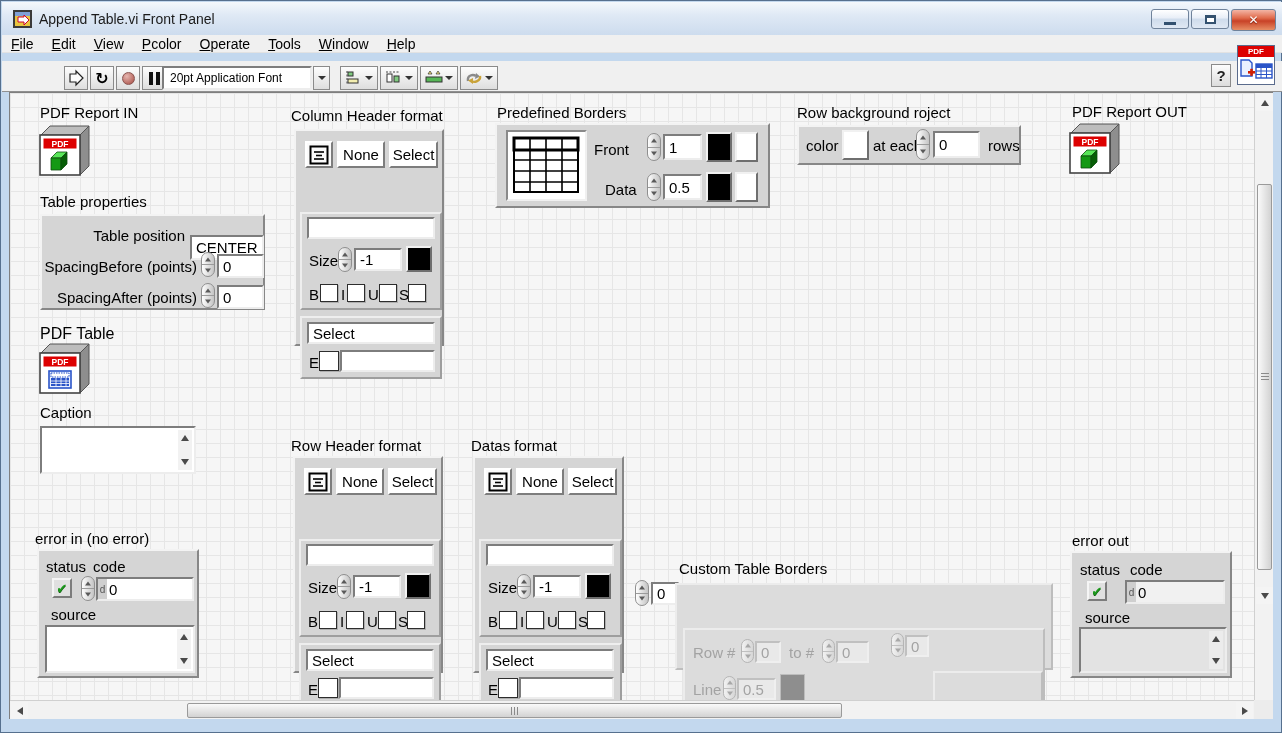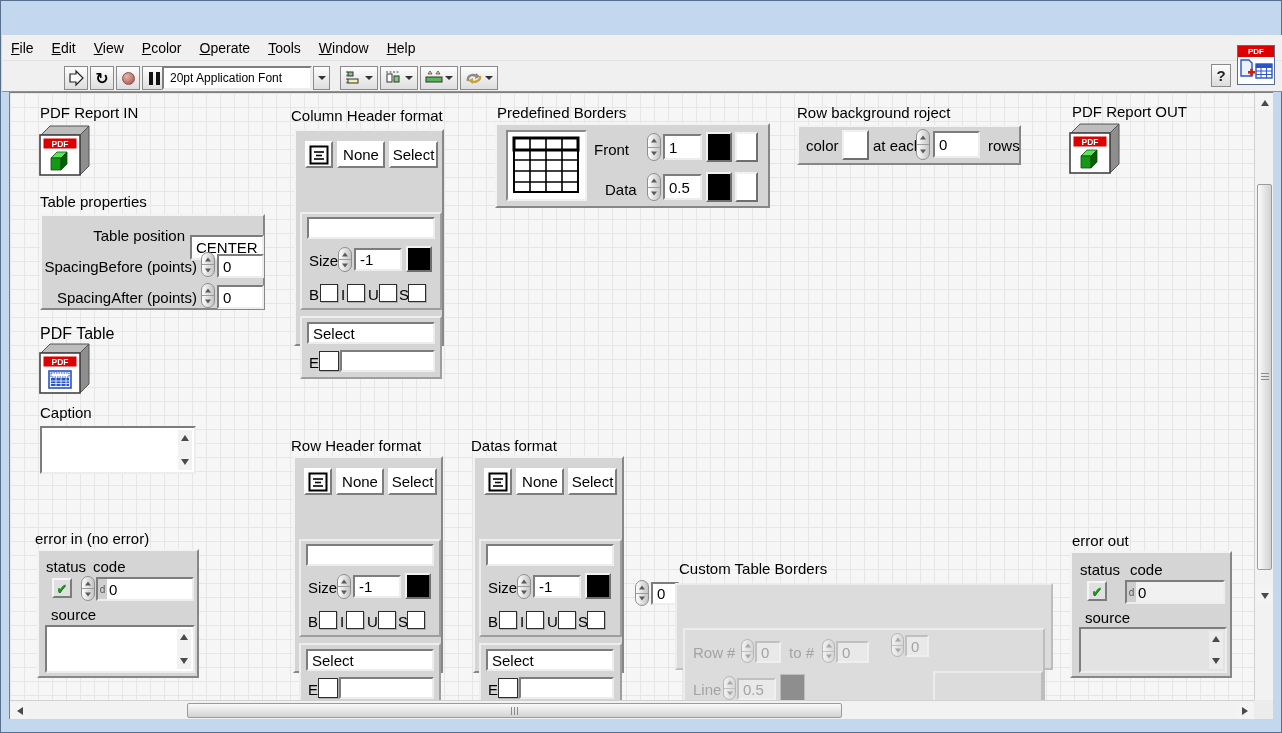--- a/index.html
+++ b/index.html
@@ -18,21 +18,21 @@
   .winbtns { position:absolute; right:6px; top:7px; display:flex; gap:2px; }
   .winbtn { width:38px; height:20px; border:1px solid #70839b; border-radius:3px;
     background:linear-gradient(#ffffff,#e8eef7 45%,#cfdcec 50%,#e0e9f4);
     display:flex; align-items:center; justify-content:center; }
   .winbtn.close { width:45px; height:22px;
     background:linear-gradient(#f3b5a5,#e06b4c 40%,#c84227 55%,#e78d64);
     color:#fff; font-size:12px; font-weight:bold; text-shadow:0 1px 1px #7c1f0c; }
   .glyph-min { width:12px; height:3px; background:#33516f; margin-top:9px; }
   .glyph-max { width:11px; height:9px; border:2px solid #33516f; border-top-width:3px; background:#fff; }
 
-  .menubar { left:1px; top:34px; width:1280px; height:26px; background:#f0f0f0;
+  .menubar { left:1px; top:34px; width:1280px; height:18px; background:#f0f0f0;
     display:flex; align-items:center; border-bottom:1px solid #e2e2e2; }
   .menu-item { padding:3px 9px; font-size:14px; color:#000; }
   .menu-item .accel { text-decoration:underline; }
 
   .toolbar { left:1px; top:60px; width:1280px; height:31px; background:#f0f0f0;
     border-bottom:1px solid #909090; }
   .tbtn { position:absolute; top:5px; height:24px; border:1px solid #8a8a8a;
     background:linear-gradient(#fdfdfd,#dedede); display:flex; align-items:center;
     justify-content:center; }
   .tbtn .drop { width:10px; height:100%; display:flex; align-items:center; justify-content:center; }
@@ -126,20 +126,40 @@
   .statusbtn { position:absolute; width:20px; height:20px; border:2px solid;
     border-color:#f5f5f5 #7c7c7c #7c7c7c #f5f5f5; background:#e0e0e0;
     display:flex; align-items:center; justify-content:center;
     color:#1d9a1d; font-size:13px; font-weight:bold; text-shadow:0 1px 0 #0a5c0a; }
 </style>
 </head>
 <body>
 
 <div class="window">
 
+  <div class="abs titlebar">
+    <svg class="title-icon" viewBox="0 0 19 18">
+      <rect x="0" y="0" width="19" height="18" fill="#3a3a3a"></rect>
+      <rect x="2" y="2" width="15" height="14" fill="#e8c53f"></rect>
+      <rect x="2" y="2" width="15" height="4" fill="#7f9fd6"></rect>
+      <polygon points="5,7 11,7 11,5 16,10 11,15 11,12 5,12" fill="#fff" stroke="#c03" stroke-width="1"></polygon>
+    </svg>
+    <span class="title-text">Append Table.vi Front Panel</span>
+    <div class="winbtns">
+      <div class="winbtn">
+          <div class="glyph-min"></div>
+        </div>
+      <div class="winbtn">
+          <div class="glyph-max"></div>
+        </div>
+      <div class="winbtn close">
+          <span>✕</span>
+        </div>
+    </div>
+  </div>
 
   <div class="abs menubar">
     <div class="menu-item"><span class="accel">F</span><span>ile</span></div>
     <div class="menu-item"><span class="accel">E</span><span>dit</span></div>
     <div class="menu-item"><span class="accel">V</span><span>iew</span></div>
     <div class="menu-item"><span class="accel">P</span><span>color</span></div>
     <div class="menu-item"><span class="accel">O</span><span>perate</span></div>
     <div class="menu-item"><span class="accel">T</span><span>ools</span></div>
     <div class="menu-item"><span class="accel">W</span><span>indow</span></div>
     <div class="menu-item"><span class="accel">H</span><span>elp</span></div>

